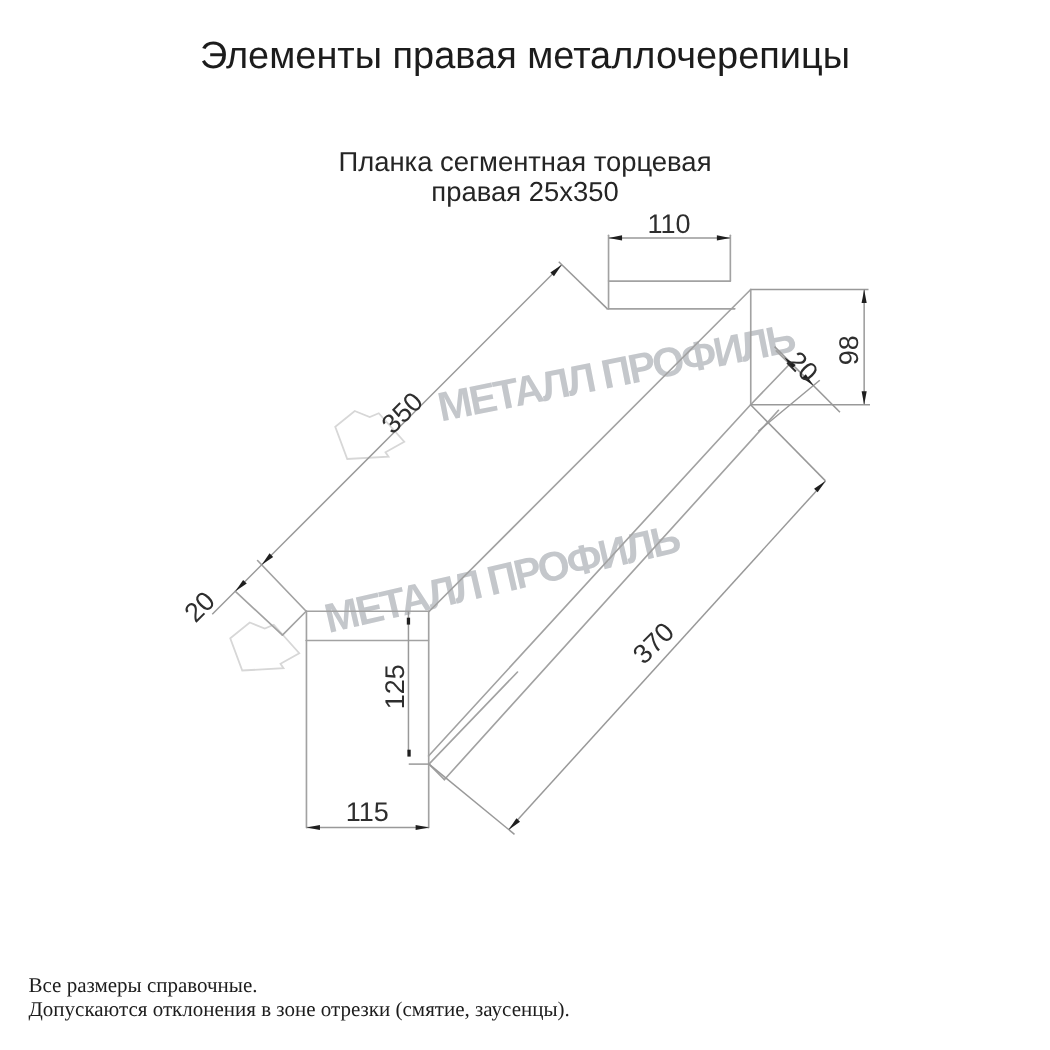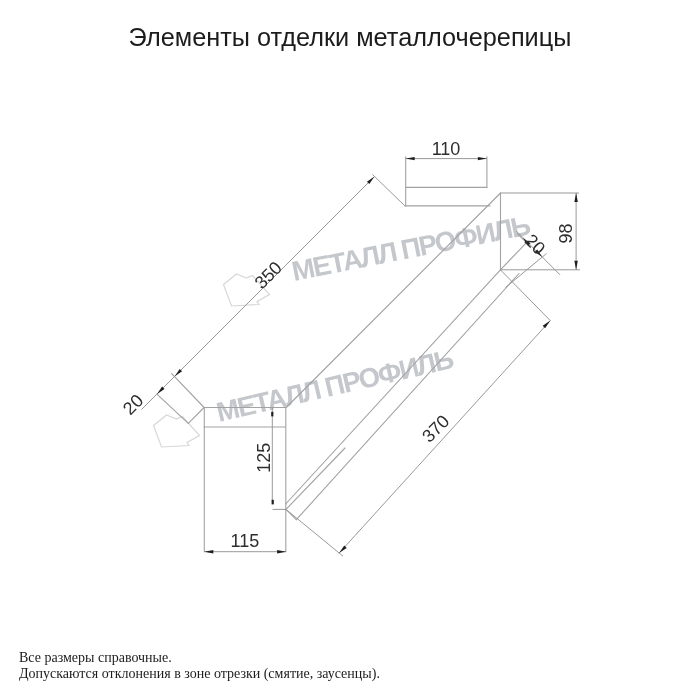--- a/index.html
+++ b/index.html
@@ -8,22 +8,23 @@
 #title{position:absolute;left:0;top:23px;width:700px;text-align:center;
   font-size:25.3px;color:#1c1c1c;}
 #subtitle{position:absolute;left:0;top:98px;width:700px;text-align:center;
   font-size:18.3px;line-height:20px;color:#252525;}
 #foot{position:absolute;left:19px;top:650px;font-size:14px;line-height:16px;color:#1c1c1c;font-family:Liberation Serif, serif;}
 </style>
 </head>
 <body>
 <div id="page">
 
-<div id="title">Элементы отделки металлочерепицы</div>
+<div id="title">Элементы правая металлочерепицы</div>
 
+<div id="subtitle">Планка сегментная торцевая<br>правая 25x350</div>
 
 <svg width="700" height="700" viewBox="0 0 700 700" style="position:absolute;left:0;top:0">
 
   <g stroke="#d7d7d7" fill="none" stroke-width="1.2">
     <path d="M236.5,274 L246.5,278 L252.5,275.5 L269.5,294.5 L257,301.5 L259,304.5 L231.5,306 L223.5,284.5 Z"></path>
   </g>
 
   <text x="0" y="0" transform="translate(294,281) rotate(-11.2)" font-size="27.5" font-weight="bold" fill="#c4c7cb" letter-spacing="-1.65">МЕТАЛЛ ПРОФИЛЬ</text>
 
   <g stroke="#d7d7d7" fill="none" stroke-width="1.2">

